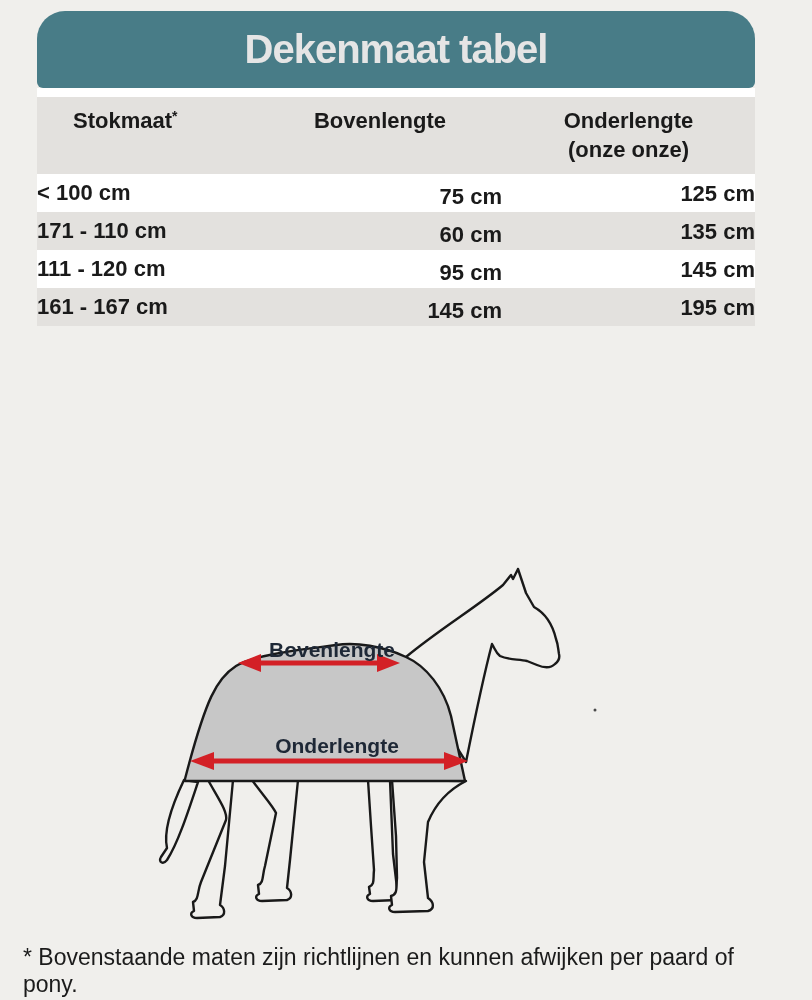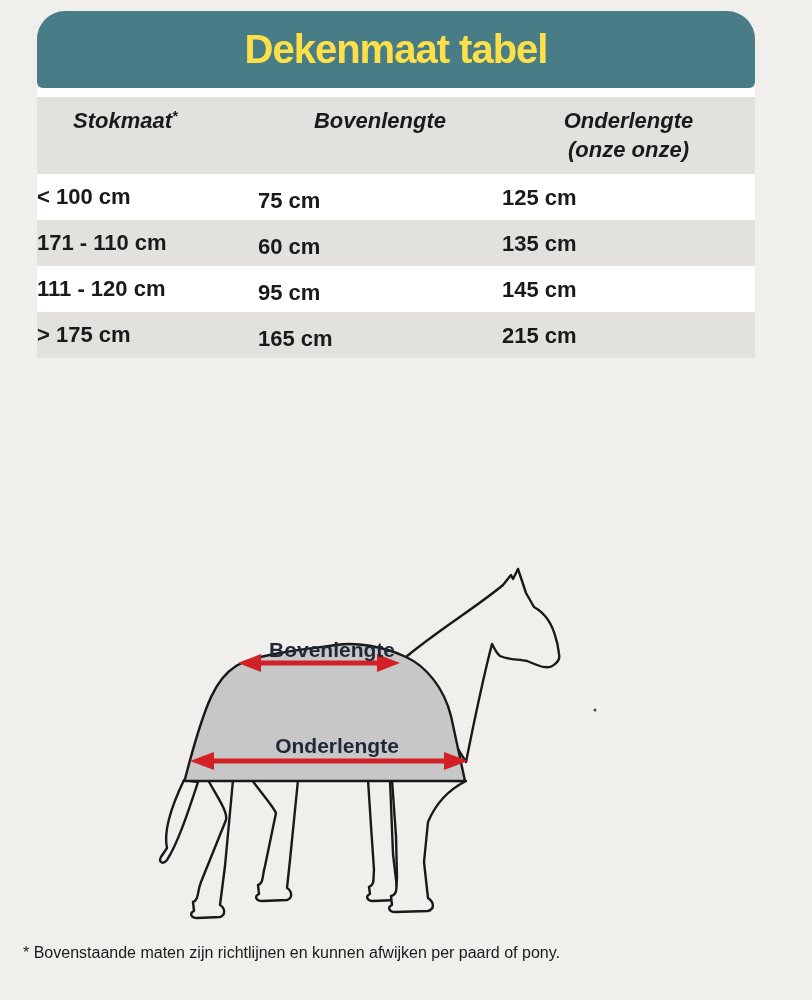--- a/index.html
+++ b/index.html
@@ -11,54 +11,54 @@
     color:var(--text-dark,#1a1a1a);
   }
   .banner{
     position:absolute;left:37px;top:11px;width:718px;height:77px;
     background:var(--banner-teal,#487c87);
     border-radius:28px 28px 6px 6px;
     display:flex;align-items:center;justify-content:center;
   }
   .banner h1{
     margin:0;font-size:40px;font-weight:700;letter-spacing:-1px;
-    color:#fde047;
+    color:#e5e5e5;
   }
   .gap-strip{
     position:absolute;left:37px;top:88px;width:718px;height:9px;background:#ffffff;
   }
   table.size-table{
     position:absolute;left:37px;top:97px;width:718px;
     border-collapse:collapse;table-layout:fixed;
   }
   table.size-table col.c1{width:221px;}
   table.size-table col.c2{width:244px;}
   table.size-table col.c3{width:253px;}
   table.size-table th{
     background:var(--row-gray,#e3e1de);
     font-size:22px;font-weight:700;line-height:29px;
-    vertical-align:top;padding-top:9px;height:67px;font-style:italic;
+    vertical-align:top;padding-top:9px;height:67px;
   }
   th.h-stokmaat{text-align:left;padding-left:36px;}
   th.h-boven,th.h-onder{text-align:center;}
   th sup{font-size:14px;vertical-align:top;position:relative;top:-4px;}
   table.size-table td{
-    height:46px;font-size:22px;font-weight:700;
+    height:38px;font-size:22px;font-weight:700;
     vertical-align:middle;padding:0;
   }
   td.c-stokmaat{text-align:left;padding-left:30px;}
-  td.c-boven,td.c-onder{text-align:left;}
+  td.c-boven,td.c-onder{text-align:right;}
   tbody tr:nth-child(odd) td{background:var(--row-white,#ffffff);}
   tbody tr:nth-child(even) td{background:var(--row-gray,#e3e1de);}
   .shift-down{position:relative;top:4px;}
   .shift-down1{position:relative;top:1px;}
   .horse-svg{position:absolute;left:140px;top:560px;}
   .footnote{
     position:absolute;left:23px;top:944px;width:770px;
-    font-size:16px;font-weight:400;color:#1b1b1b;
+    font-size:23px;font-weight:400;color:#1b1b1b;
   }
 </style>
 </head>
 <body>
 
 <div class="banner">
   <h1>Dekenmaat tabel</h1>
 </div>
 <div class="gap-strip"></div>
 
@@ -85,23 +85,23 @@
       <td class="c-stokmaat">171 - 110 cm</td>
       <td class="c-boven"><span class="shift-down">60 cm</span></td>
       <td class="c-onder"><span class="shift-down1">135 cm</span></td>
     </tr>
     <tr>
       <td class="c-stokmaat">111 - 120 cm</td>
       <td class="c-boven"><span class="shift-down">95 cm</span></td>
       <td class="c-onder"><span class="shift-down1">145 cm</span></td>
     </tr>
     <tr>
-      <td class="c-stokmaat">&gt; 175 cm</td>
-      <td class="c-boven"><span class="shift-down">165 cm</span></td>
-      <td class="c-onder"><span class="shift-down1">215 cm</span></td>
+      <td class="c-stokmaat">161 - 167 cm</td>
+      <td class="c-boven"><span class="shift-down">145 cm</span></td>
+      <td class="c-onder"><span class="shift-down1">195 cm</span></td>
     </tr>
   </tbody>
 </table>
 
 <svg class="horse-svg" width="460" height="372" viewBox="0 0 460 372">
   <g stroke="#191919" stroke-width="2.4" stroke-linejoin="round" stroke-linecap="round">
 
     <path fill="#f0efec" d="M 44,220 C 33,243 23,270 27,288 L 21,297 C 18,302 23,305 27,300 C 38,283 48,252 58,222 Z"></path>
 
     <path fill="#f0efec" d="M 68,220 C 78,238 88,252 86,260 L 61,322 C 57,332 59,340 53,342 L 54,351 C 49,353 51,358 57,358 L 80,357 C 86,355 85,348 80,345 L 85,306 L 93,220 Z"></path>

